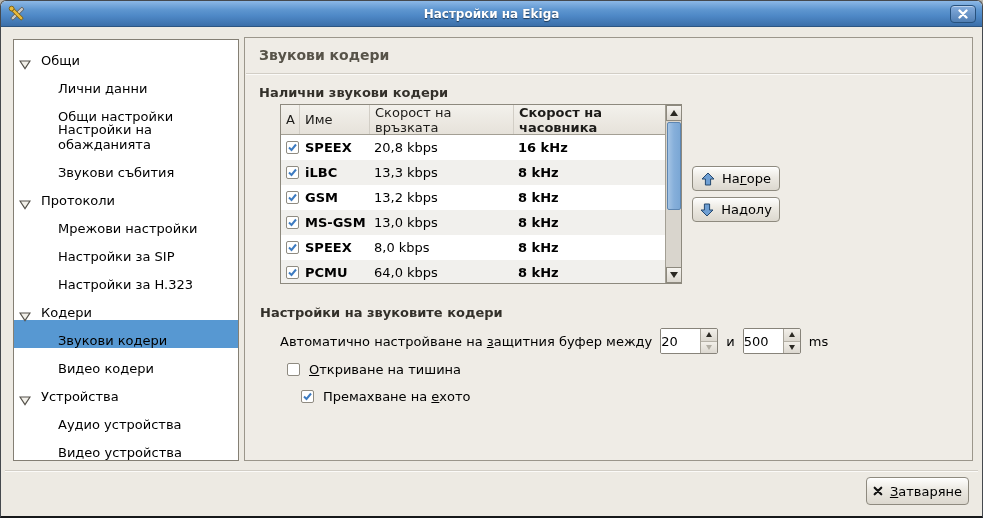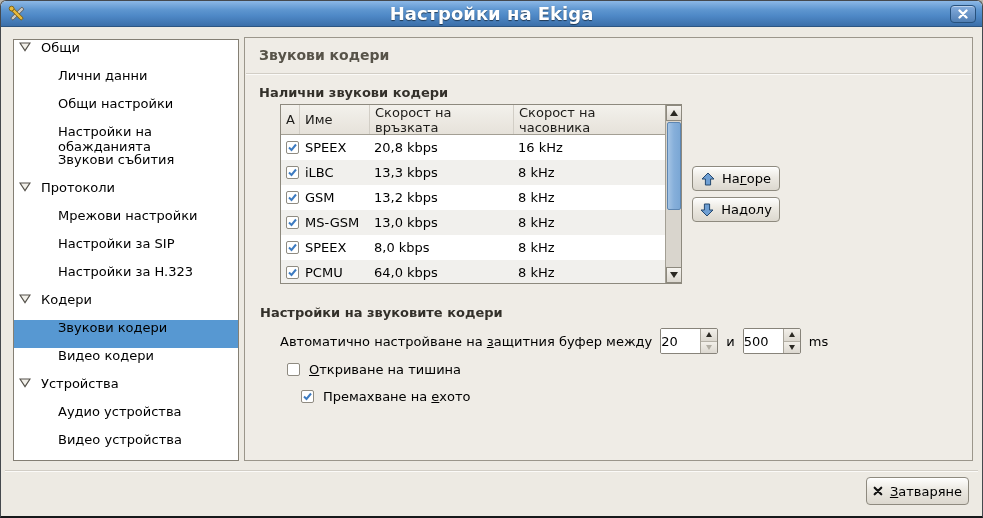--- a/index.html
+++ b/index.html
@@ -11,36 +11,36 @@
   }
   
   .titlebar{
     position:absolute;left:0;top:0;width:100%;height:26px;
     background:linear-gradient(180deg,#8cb8e6 0%,#5e96d0 35%,#4e88c6 60%,#3b6fa9 100%);
     border-bottom:1px solid #2c5582;border-radius:5px 5px 0 0;
     display:flex;align-items:center;
   }
   .title-icon{position:absolute;left:6px;top:3px;width:20px;height:20px;}
   .title-text{
-    width:100%;text-align:center;color:#fff;font-weight:bold;font-size:18px;
+    width:100%;text-align:center;color:#fff;font-weight:bold;font-size:12px;
     text-shadow:0 1px 1px rgba(0,0,0,.55);
   }
   .win-close{
     position:absolute;right:6px;top:4px;width:26px;height:18px;
     background:linear-gradient(180deg,#86aede 0%,#517fb4 100%);
     border:1px solid #27517d;border-radius:4px;
     box-shadow:inset 0 1px 0 rgba(255,255,255,.45);
     display:flex;align-items:center;justify-content:center;cursor:pointer;
   }
   
   .tree{
     position:absolute;left:12px;top:38px;width:226px;height:422px;
     background:#fff;border:1px solid #847f74;overflow:hidden;
   }
-  .tree-row{height:28px;display:flex;align-items:flex-start;font-size:13px;color:#000;cursor:default;}
+  .tree-row{height:28px;display:flex;align-items:flex-end;font-size:13px;color:#000;cursor:default;}
   .tree-row .expander{width:12px;height:10px;margin-left:5px;flex:0 0 auto;}
   .tree-row.lvl0 .label{margin-left:10px;}
   .tree-row.lvl1 .label{margin-left:44px;}
   .tree-row.selected{background:#5798d2;}
   
   .panel{
     position:absolute;left:243px;top:36px;width:729px;height:424px;
     background:#efece6;border:1px solid #9b968b;
   }
   .panel-title{position:absolute;left:14px;top:9px;font-size:14px;font-weight:bold;color:#575349;}
@@ -53,26 +53,26 @@
   .codec-table{
     position:absolute;left:35px;top:66px;width:402px;height:180px;
     background:#fff;border:1px solid #8d897e;overflow:hidden;
   }
   .thead{display:flex;height:30px;background:linear-gradient(180deg,#f3f1ec 0%,#e6e2da 100%);
     border-bottom:1px solid #a39f94;font-size:13px;color:#1c1b18;}
   .th{display:flex;align-items:center;padding-left:5px;border-right:1px solid #d2cec6;}
   .col-a{width:19px;flex:0 0 auto;}
   .col-name{width:70px;flex:0 0 auto;text-align:right;}
   .col-rate{width:144px;flex:0 0 auto;}
-  .col-clock{width:151px;flex:0 0 auto;border-right:none;}
+  .col-clock{width:151px;flex:0 0 auto;border-right:none;font-weight:bold;}
   .trow{display:flex;height:25px;font-size:13px;align-items:center;background:#fff;}
   .trow:nth-child(even){background:#f1f0ed;}
   .td{display:flex;align-items:center;padding-left:5px;height:100%;}
   .td.col-rate,.td.col-clock{padding-left:4px;}
-  .td.col-name{font-weight:normal;}
+  .td.col-name{font-weight:bold;}
   .cbx{width:13px;height:13px;background:#fff;border:1px solid #8f8b81;border-radius:2px;
     display:flex;align-items:center;justify-content:center;flex:0 0 auto;cursor:pointer;}
   
   .vscroll{position:absolute;right:0;top:0;width:16px;height:178px;background:#d9d5cd;
     border-left:1px solid #a39f94;}
   .sb-btn{position:absolute;left:0;width:16px;height:16px;
     background:linear-gradient(180deg,#f6f4f0,#dcd8d0);border:1px solid #8d897e;
     display:flex;align-items:center;justify-content:center;cursor:pointer;}
   .sb-up{top:0;}
   .sb-down{bottom:0;}

